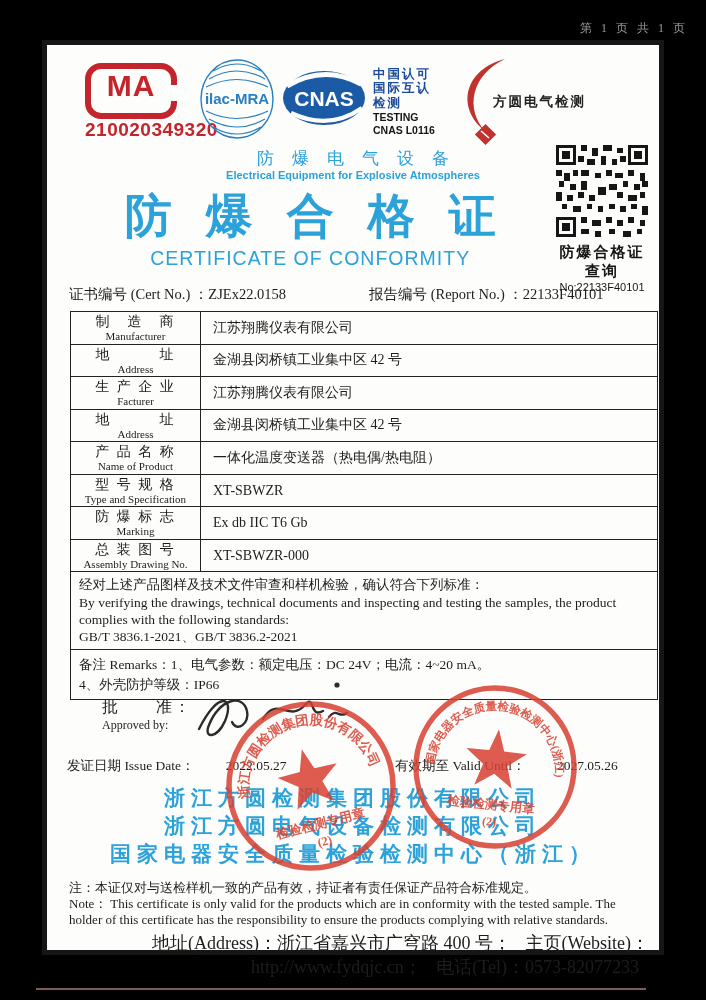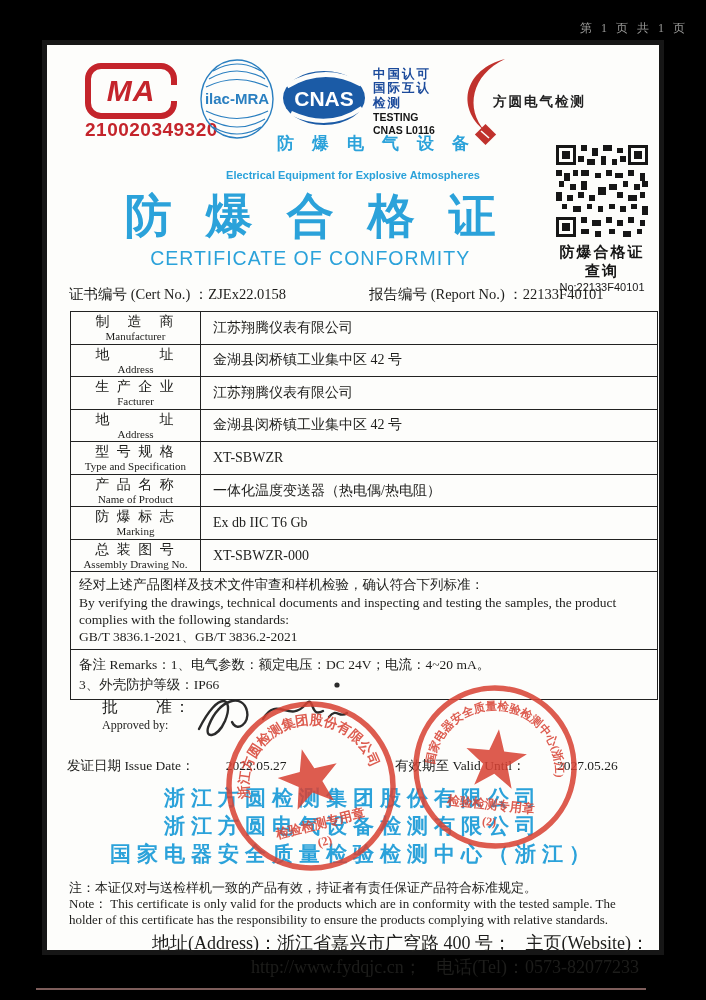--- a/index.html
+++ b/index.html
@@ -24,35 +24,35 @@
   }
   .frame{
     position:absolute;left:42px;top:40px;width:622px;height:915px;
     border:5px solid #161616;background:#fdfdfb;
   }
   
   .logos{position:absolute;left:0;top:0;width:100%;height:110px;}
   .cma{position:absolute;left:38px;top:18px;width:100px;text-align:left;}
   .cma-badge{
     position:relative;width:92px;height:56px;border:6px solid var(--red);
-    border-radius:16px;display:flex;align-items:center;justify-content:center;font-style:italic;
+    border-radius:16px;display:flex;align-items:flex-start;justify-content:center;
   }
   .cma-badge .gap{position:absolute;right:-8px;top:16px;width:10px;height:16px;background:#fdfdfb;}
   .cma-badge span{font-family:"Liberation Sans",sans-serif;font-weight:900;font-size:30px;color:var(--red);letter-spacing:1px;}
   .cma-number{font-family:"Liberation Sans",sans-serif;font-weight:700;font-size:19px;color:var(--red);letter-spacing:.5px;}
   .ilac{position:absolute;left:150px;top:12px;}
   .cnas{position:absolute;left:234px;top:22px;display:flex;gap:6px;}
   .cnas-text{font-family:"Liberation Sans",sans-serif;line-height:1.15;}
   .cnas-text .cn{color:var(--navy);font-weight:700;font-size:12.5px;letter-spacing:2px;}
   .cnas-text .en{color:#151515;font-weight:700;font-size:10.5px;margin-top:1px;}
   .fy{position:absolute;left:398px;top:10px;width:200px;height:100px;}
   .fy-label{position:absolute;left:48px;top:38px;font-family:"Liberation Sans",sans-serif;font-weight:700;font-size:13.5px;color:#222;letter-spacing:2px;}
   
-  .t-cn-small{position:absolute;left:0;top:87px;width:100%;text-align:center;
-    color:var(--blue);font-weight:700;font-size:17px;letter-spacing:18px;text-indent:18px;margin-left:20px;}
+  .t-cn-small{position:absolute;left:0;top:102px;width:100%;text-align:center;
+    color:var(--blue);font-weight:400;font-size:17px;letter-spacing:18px;text-indent:18px;}
   .t-en-small{position:absolute;left:0;top:124px;width:100%;text-align:center;
     color:var(--blue);font-weight:700;font-size:11px;font-family:"Liberation Sans",sans-serif;}
   .t-cn-main{position:absolute;left:0;top:140px;width:86%;text-align:center;
     color:var(--blue);font-weight:700;font-size:47px;letter-spacing:34px;text-indent:34px;}
   .t-en-main{position:absolute;left:0;top:202px;width:86%;text-align:center;
     color:var(--blue);font-size:19.5px;letter-spacing:1px;font-family:"Liberation Sans",sans-serif;}
   
   .qr{position:absolute;left:505px;top:100px;width:100px;text-align:center;}
   .qr-caption{font-size:15px;font-weight:700;color:#161616;letter-spacing:2px;margin-top:2px;}
   .qr-number{font-size:11px;color:#161616;font-family:"Liberation Sans",sans-serif;}
@@ -258,31 +258,31 @@
       </div>
       <div class="row">
         <div class="label">
             <div class="cn">地　　　址</div>
             <div class="en">Address</div>
           </div>
         <div class="value">金湖县闵桥镇工业集中区 42 号</div>
       </div>
       <div class="row">
         <div class="label">
+            <div class="cn">产 品 名 称</div>
+            <div class="en">Name of Product</div>
+          </div>
+        <div class="value">一体化温度变送器（热电偶/热电阻）</div>
+      </div>
+      <div class="row">
+        <div class="label">
             <div class="cn">型 号 规 格</div>
             <div class="en">Type and Specification</div>
           </div>
         <div class="value">XT-SBWZR</div>
-      </div>
-      <div class="row">
-        <div class="label">
-            <div class="cn">产 品 名 称</div>
-            <div class="en">Name of Product</div>
-          </div>
-        <div class="value">一体化温度变送器（热电偶/热电阻）</div>
       </div>
       <div class="row">
         <div class="label">
             <div class="cn">防 爆 标 志</div>
             <div class="en">Marking</div>
           </div>
         <div class="value">Ex db IIC T6 Gb</div>
       </div>
       <div class="row">
         <div class="label">
@@ -292,21 +292,21 @@
         <div class="value">XT-SBWZR-000</div>
       </div>
 
       <div class="wide">
         <div>经对上述产品图样及技术文件审查和样机检验，确认符合下列标准：</div>
         <div>By verifying the drawings, technical documents and inspecting and testing the samples, the product complies with the following standards:</div>
         <div>GB/T 3836.1-2021、GB/T 3836.2-2021</div>
       </div>
       <div class="wide remarks-cell">
         <div>备注 Remarks：1、电气参数：额定电压：DC 24V；电流：4~20 mA。</div>
-        <div>3、外壳防护等级：IP66</div>
+        <div>4、外壳防护等级：IP66</div>
       </div>
     </div>
 
     <div class="approval">
       <div class="cn">批　　准：</div>
       <div class="en">Approved by:</div>
     </div>
     <svg class="signature" width="180" height="72" viewBox="0 0 180 72">
       <g fill="none" stroke="#2b2b2b" stroke-width="2.4" stroke-linecap="round">
         <path d="M12,52 C32,12 48,20 38,44 C30,62 16,62 22,48 C32,22 56,16 60,34 C63,46 50,56 45,45"></path>

